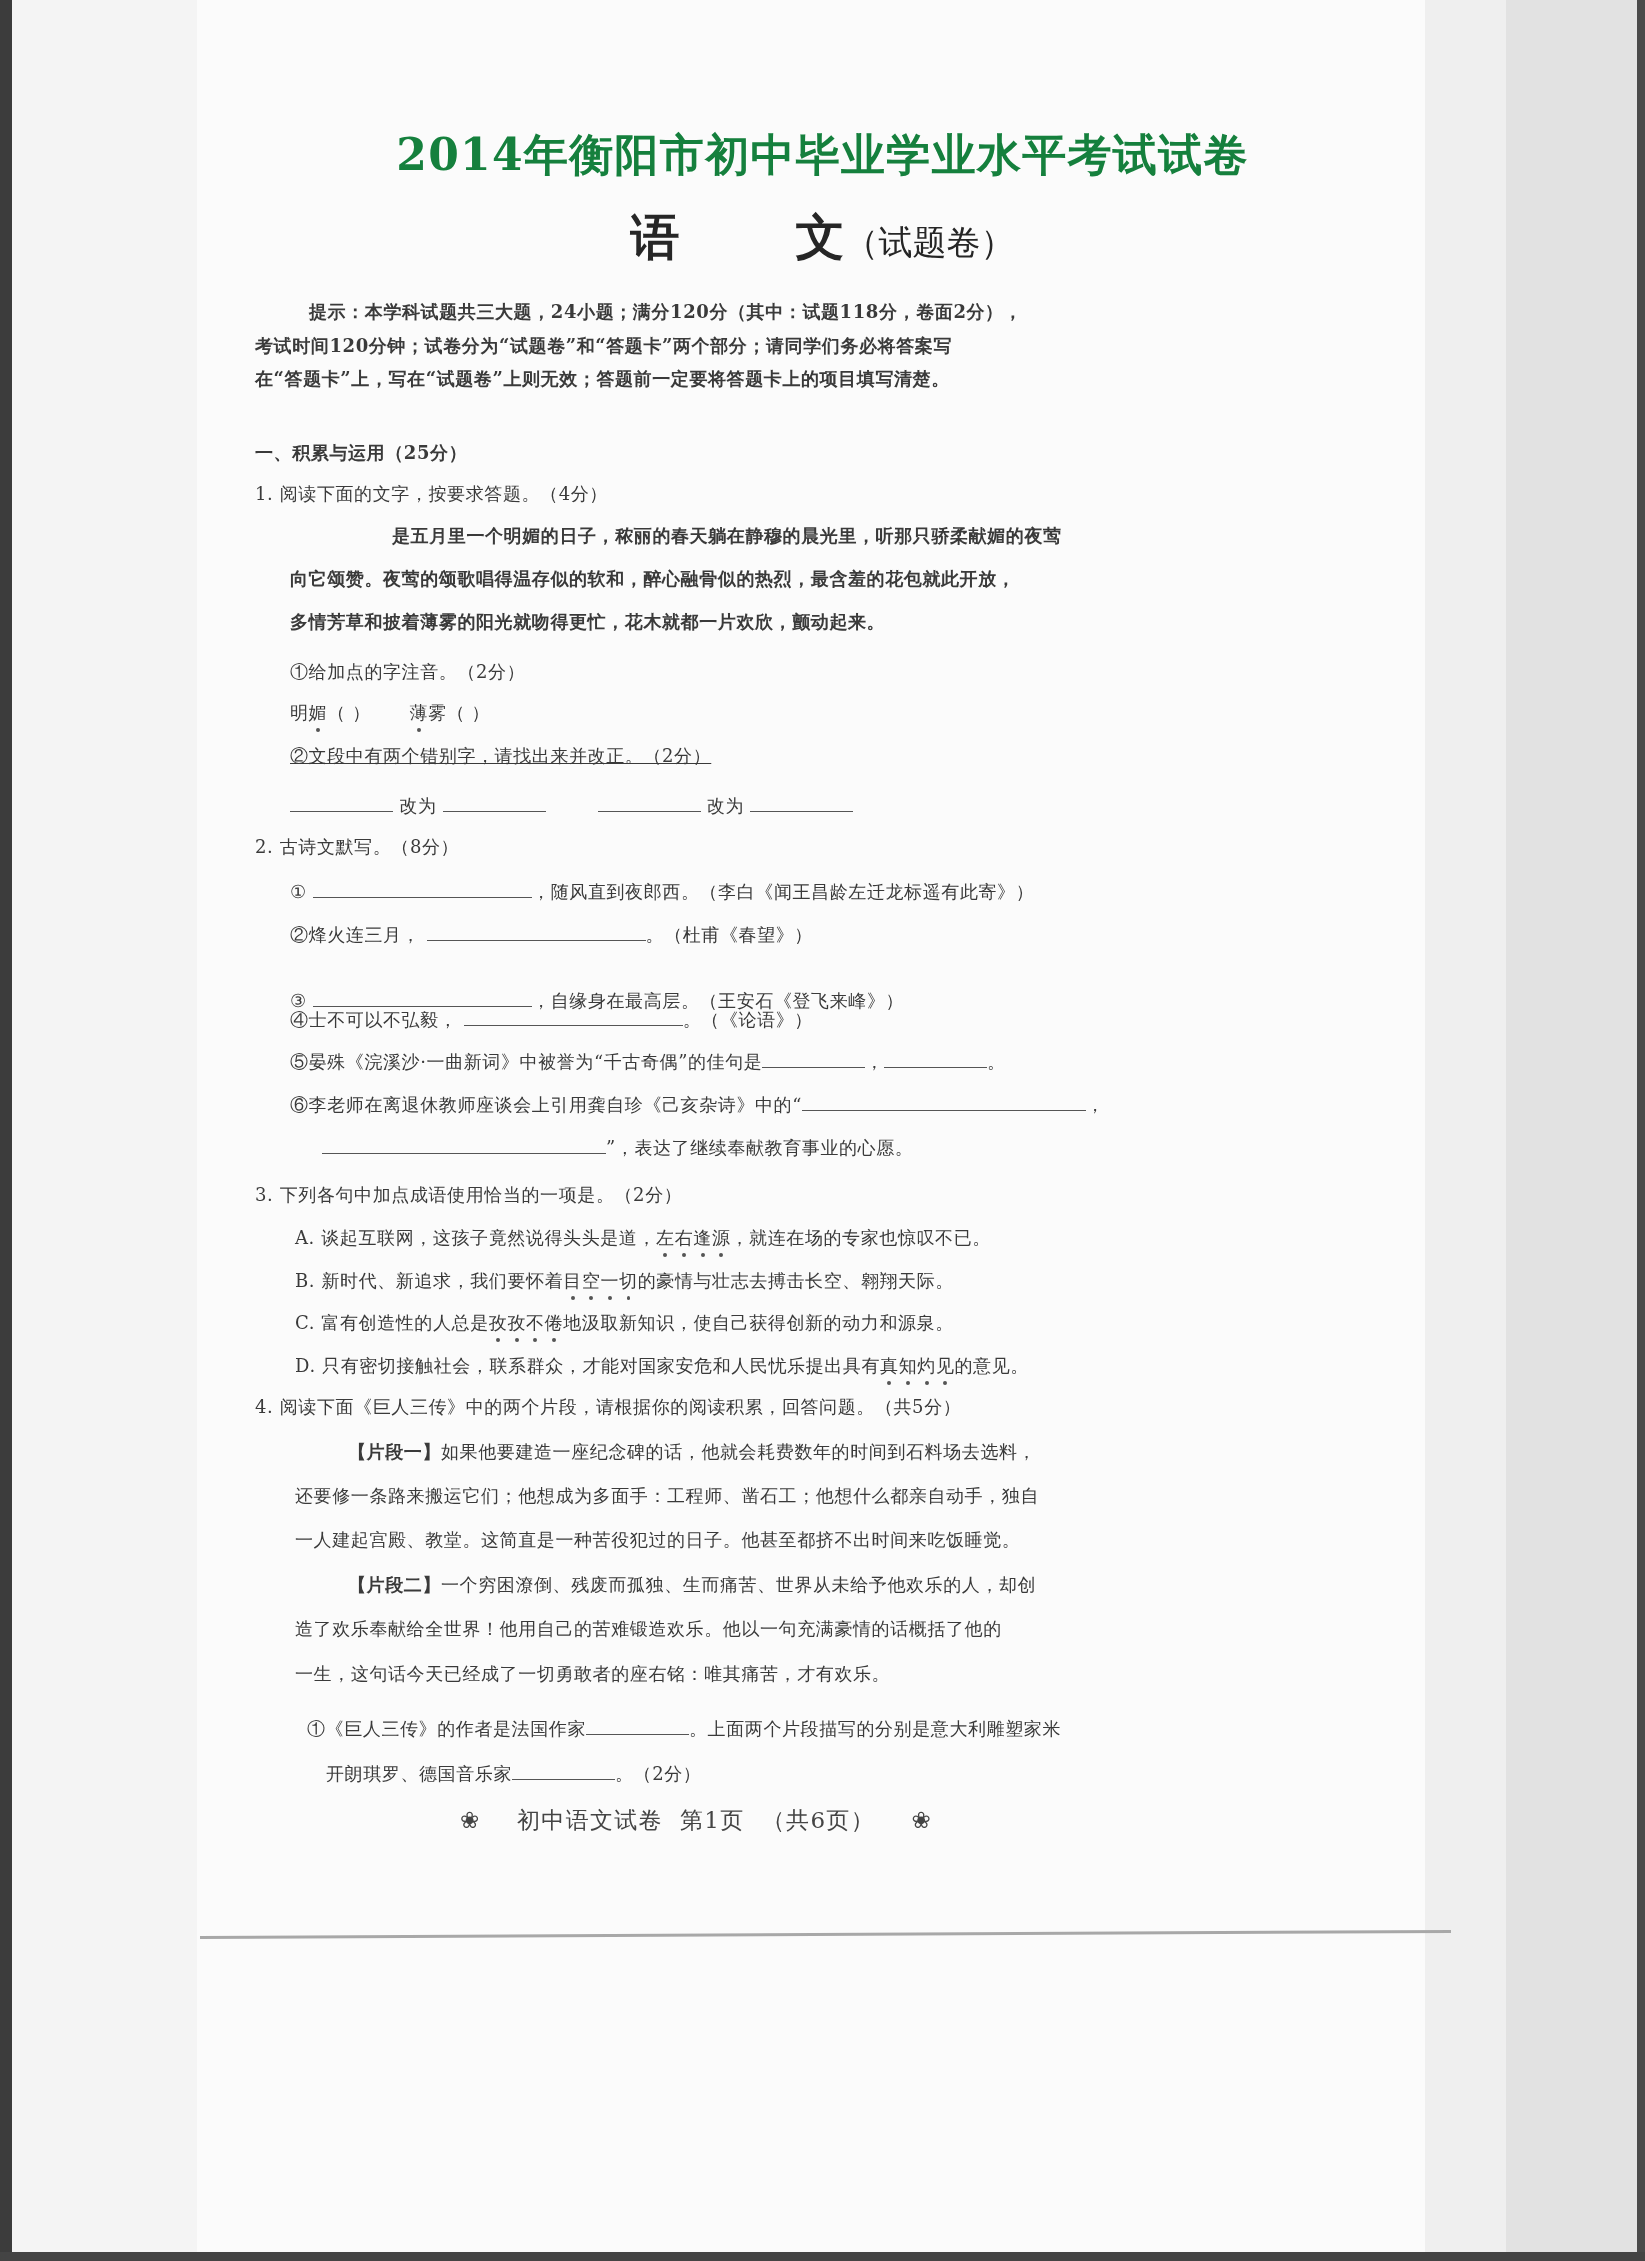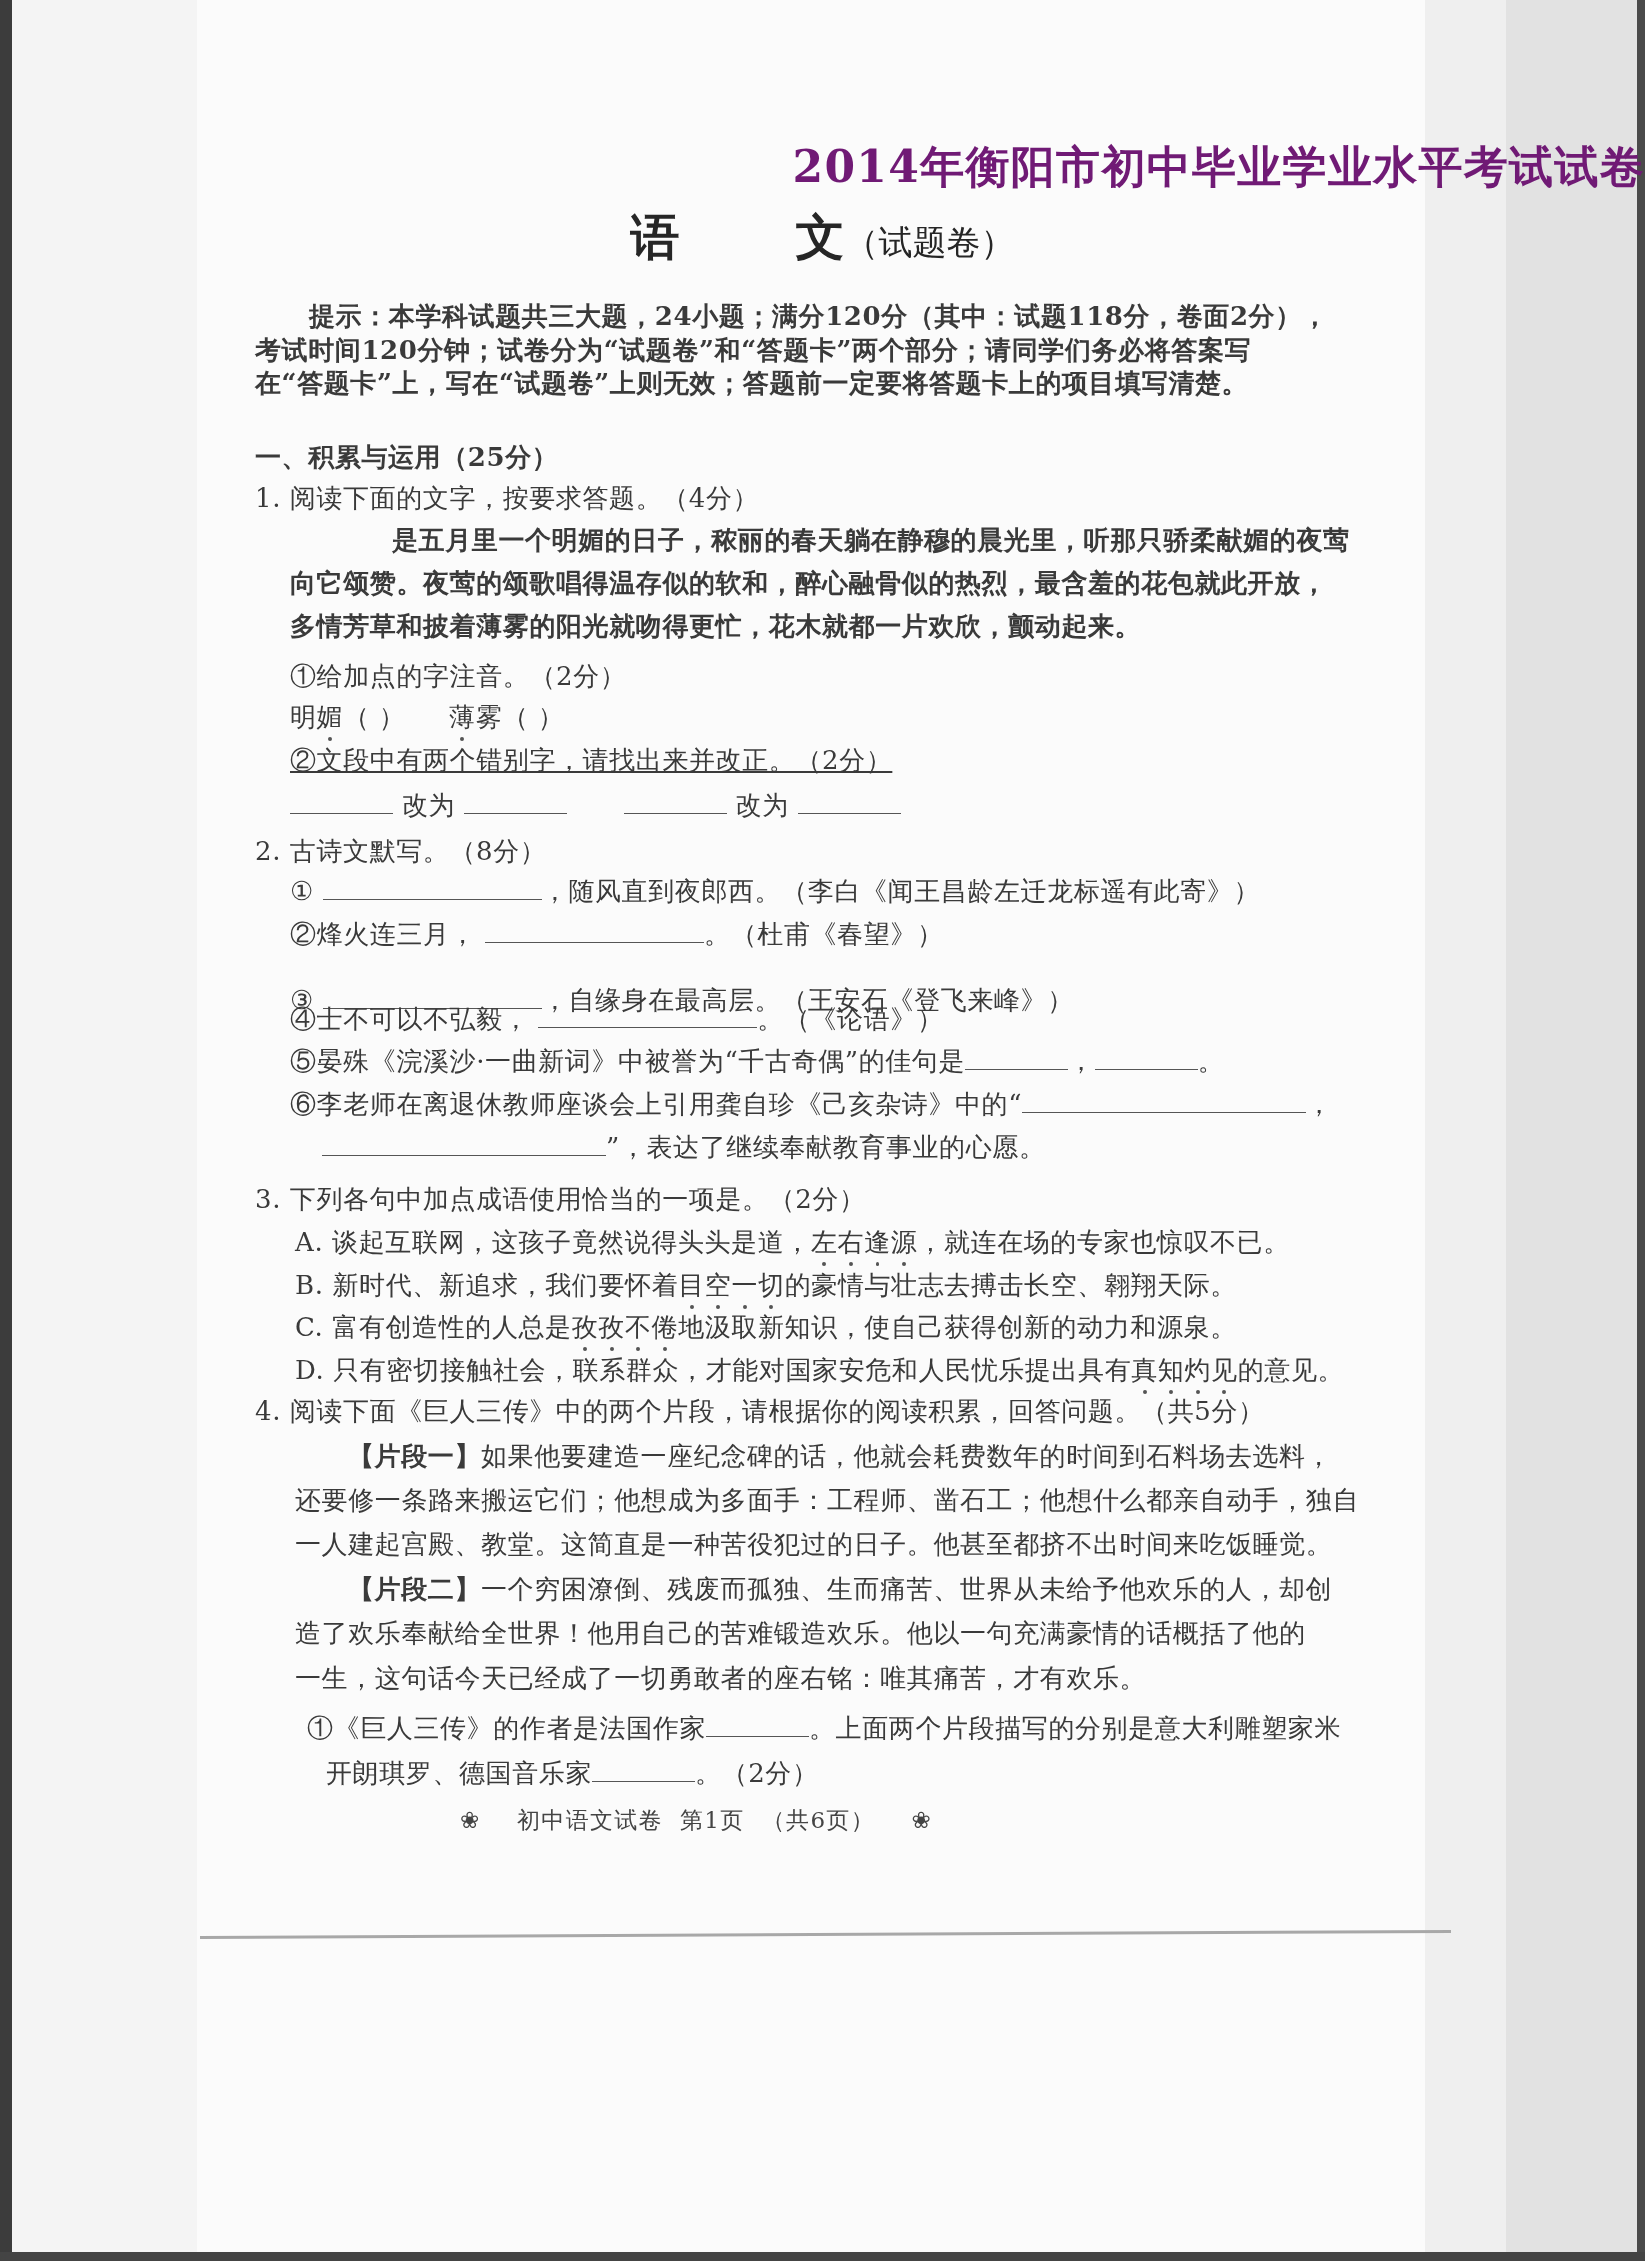--- a/index.html
+++ b/index.html
@@ -12,31 +12,31 @@
   .scan-left-edge { position: absolute; left: 0; top: 0; width: 11.6px; height: 2261px; background: #3c3c3c; }
   .scan-right-edge { position: absolute; right: 0; top: 0; width: 7.7px; height: 2261px; background: #4a4a4a; }
   .scan-bottom-edge { position: absolute; left: 0; bottom: 0; width: 1645px; height: 9px; background: #444; }
   .scan-margin-left { position: absolute; left: 11.6px; top: 0; width: 187px; height: 2252px; background: #f4f4f4; }
   .band-right-1 { position: absolute; left: 1425px; top: 0; width: 81px; height: 2252px; background: #efefef; }
   .band-right-2 { position: absolute; left: 1506px; top: 0; width: 132px; height: 2252px; background: #e2e2e2; }
   .paper { position: absolute; left: 197px; top: 0; width: 1228px; height: 2252px; background: #fbfbfb; }
   .page-underline { position: absolute; left: 200px; top: 1936px; width: 1251px; height: 2.6px; background: #a8a8a8; transform: rotate(-0.28deg); transform-origin: left center; }
 
   .title-main {
-    position: absolute; left: 0; width: 1645px; top: 138px; text-align: right;
-    font-size: 44px; letter-spacing: 1.3px; color: #701a75; font-weight: bold;
+    position: absolute; left: 0; width: 1645px; top: 126px; text-align: center;
+    font-size: 44px; letter-spacing: 1.3px; color: #15803d; font-weight: bold;
   }
   .title-sub {
     position: absolute; left: 0; width: 1645px; top: 205px; text-align: center;
     font-size: 49px; font-weight: bold; color: #262626; font-family: "DejaVu Sans", sans-serif;
   }
   .title-sub .gap { display: inline-block; width: 116px; }
   .title-sub .paren { font-size: 34px; font-weight: normal; font-family: "DejaVu Serif", serif; }
 
-  .text { position: absolute; font-size: 26px; line-height: 1; white-space: nowrap; letter-spacing: 0.6px; }
+  .text { position: absolute; font-size: 18px; line-height: 1; white-space: nowrap; letter-spacing: 0.6px; }
   .bold { font-weight: bold; }
   .blank { display: inline-block; border-bottom: 1.9px solid #555; height: 19.3px; vertical-align: baseline; }
   .em-dot { position: relative; }
   .em-dot::after { content: ""; position: absolute; left: 50%; bottom: -9px; width: 3.9px; height: 3.9px; margin-left: -1.9px; border-radius: 50%; background: #555; }
   .footer { position: absolute; left: 0; width: 1392px; top: 1805px; text-align: center; font-size: 23px; letter-spacing: 1.3px; color: #444; }
 </style>
 </head>
 <body>
 
 <div class="scan-left-edge"></div>

